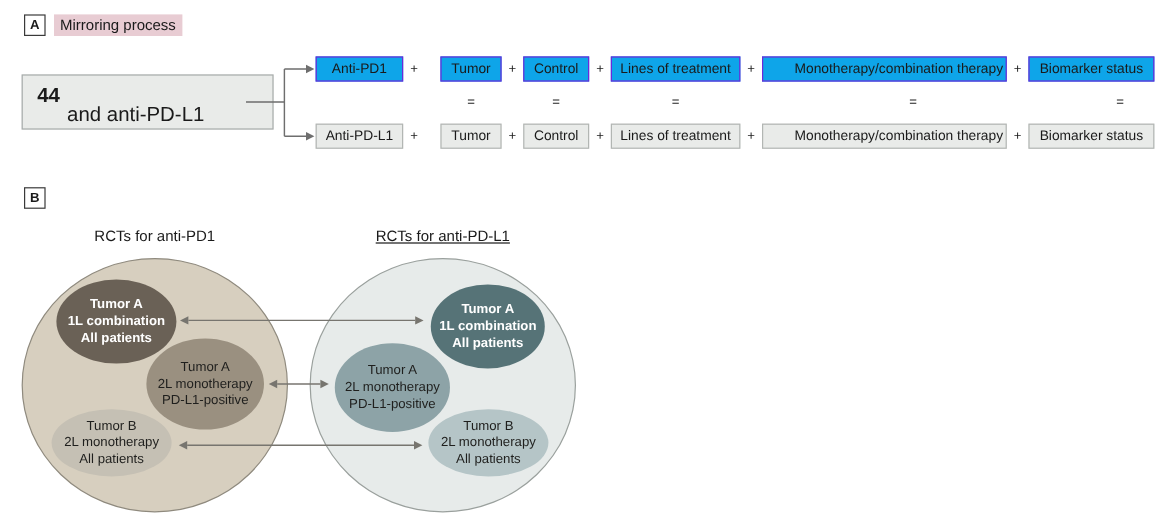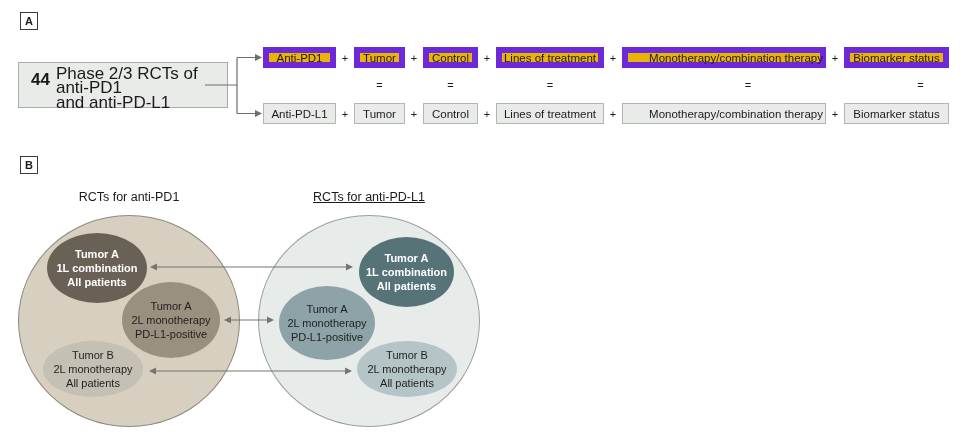--- a/index.html
+++ b/index.html
@@ -22,23 +22,23 @@
     display:flex;align-items:center;padding-left:12px;font-size:17px;
   }
   .source-box .num{font-weight:bold;margin-right:6px;align-self:flex-start;padding-top:7px;}
   .source-box .txt{line-height:14.5px;padding-top:7px;}
   .amatrix{position:absolute;left:263px;top:47px;width:690px;height:77px;}
   .arow{position:absolute;left:0;display:flex;align-items:center;height:21px;}
   .abox{
     height:21px;box-sizing:border-box;display:flex;align-items:center;justify-content:center;
     font-size:11.5px;white-space:nowrap;
   }
-  .tan{background:#eab308;border:6px solid #6d28d9;}
+  .tan{background:#0ea5e9;border:1px solid #6d28d9;}
   .gry{background:#e9ebe9;border:1px solid #b2b6b3;}
-  .c1{width:73px;} .c2{width:51px;} .c3{width:55px;} .c4{width:108px;} .c5{width:204px;padding-left:24px;} .c6{width:105px;}
+  .c1{width:73px;} .c2{width:51px;margin-left:13px;} .c3{width:55px;} .c4{width:108px;} .c5{width:204px;padding-left:24px;} .c6{width:105px;}
   .sep{width:18px;text-align:center;font-size:11px;color:#1a1a1a;}
   .eqrow{height:14px;}
   .eq{height:14px;display:flex;align-items:center;justify-content:center;font-size:11px;color:#1a1a1a;}
   
   .venn-title{position:absolute;text-align:center;font-size:12.5px;color:#1a1a1a;}
   .big-circle{position:absolute;border-radius:50%;box-sizing:border-box;}
   .big-left{left:18px;top:215px;width:222px;height:212px;background:#d7cfbf;border:1px solid #8f8a7e;}
   .big-right{left:258px;top:215px;width:222px;height:212px;background:#e7ebea;border:1px solid #9aa09d;}
   .ell{
     position:absolute;border-radius:50%;display:flex;flex-direction:column;
@@ -54,26 +54,27 @@
   .eR2{left:279px;top:286px;width:96px;height:74px;background:#8da3a7;}
   .eR3{left:357px;top:341px;width:100px;height:56px;background:#b5c5c7;}
   
   .overlay{position:absolute;left:0;top:0;width:964px;height:440px;pointer-events:none;}
 </style>
 </head>
 <body>
 
 <div class="panel-header" style="left:20px;top:12px;">
   <div class="panel-letter">A</div>
+  <div class="panel-title highlight">Mirroring process</div>
 </div>
 
 <div class="source-box">
   <span class="num">44</span>
   <span class="txt">
-    <span>Phase 2/3 RCTs of anti-PD1</span><br>
+    <br>
     <span>and anti-PD-L1</span>
   </span>
 </div>
 
 <div class="amatrix">
 
   <div class="arow" style="top:0;">
     <div class="abox tan c1">Anti-PD1</div>
     <div class="sep">+</div>
     <div class="abox tan c2">Tumor</div>

